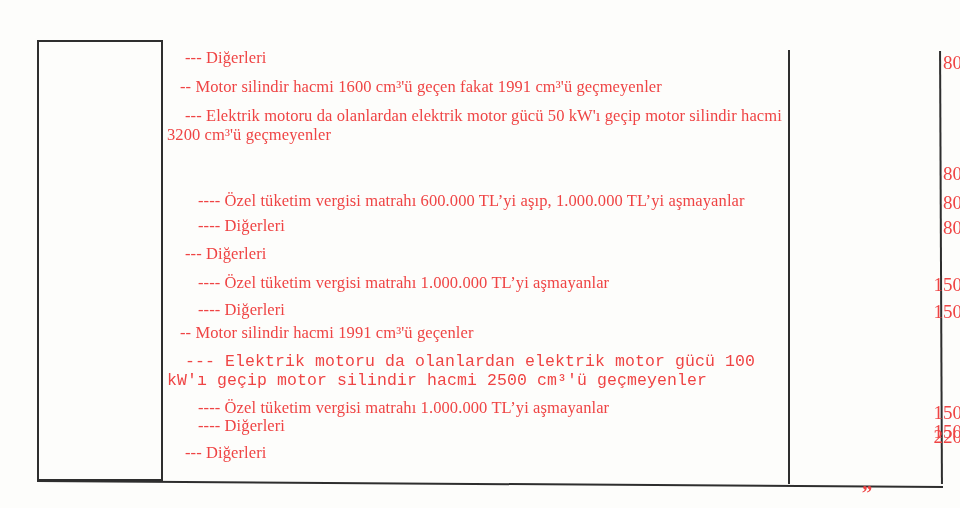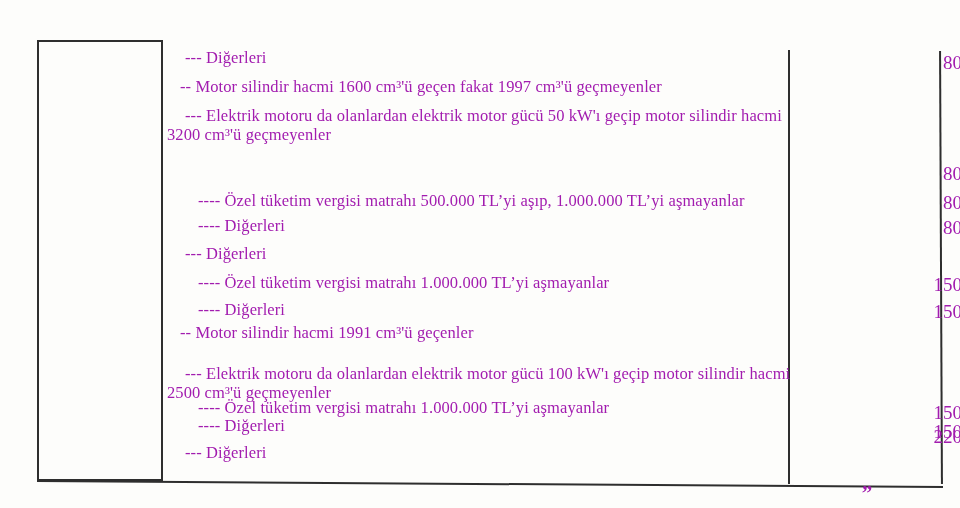--- a/index.html
+++ b/index.html
@@ -7,21 +7,21 @@
     padding: 0;
     background: #ffffff;
   }
   .page {
     position: relative;
     width: 960px;
     height: 508px;
     background: #fdfdfb;
     overflow: hidden;
     font-family: "Liberation Serif", serif;
-    color: #a21caf;
+    color: #ef4444;
   }
   
   .rule {
     position: absolute;
     background: #2e2e2e;
   }
   .left-box {
     position: absolute;
     left: 37px;
     top: 40px;
@@ -69,21 +69,21 @@
   .r0  { top: 48px; }
   .r1  { top: 77px; }
   .r2  { top: 106px; }
   .r3  { top: 163px; }
   .r4  { top: 191px; }
   .r5  { top: 216px; }
   .r6  { top: 244px; }
   .r7  { top: 273px; }
   .r8  { top: 300px; }
   .r9  { top: 323px; }
-  .r10 { top: 364px; }
+  .r10 { top: 352px; font-family: Liberation Mono, monospace; }
   .r11 { top: 398px; }
   .r12 { top: 416px; }
   .r13 { top: 443px; }
   
   .rate {
     position: absolute;
     left: 789px;
     width: 152px;
     text-align: right;
     font-size: 19px;
@@ -115,23 +115,23 @@
 <body>
 
 <div class="page">
 
   <div class="left-box"></div>
   <div class="rule v-div-1"></div>
   <div class="rule v-right"></div>
   <div class="rule bottom-line"></div>
 
   <div class="row lvl3 r0">--- Diğerleri</div>
-  <div class="row lvl2 r1">-- Motor silindir hacmi 1600 cm³'ü geçen fakat 1997 cm³'ü geçmeyenler</div>
+  <div class="row lvl2 r1">-- Motor silindir hacmi 1600 cm³'ü geçen fakat 1991 cm³'ü geçmeyenler</div>
   <div class="row lvl3 r2">--- Elektrik motoru da olanlardan elektrik motor gücü 50 kW'ı geçip motor silindir hacmi 3200 cm³'ü geçmeyenler</div>
-  <div class="row lvl4 r4">---- Özel tüketim vergisi matrahı 500.000 TL’yi aşıp, 1.000.000 TL’yi aşmayanlar</div>
+  <div class="row lvl4 r4">---- Özel tüketim vergisi matrahı 600.000 TL’yi aşıp, 1.000.000 TL’yi aşmayanlar</div>
   <div class="row lvl4 r5">---- Diğerleri</div>
   <div class="row lvl3 r6">--- Diğerleri</div>
   <div class="row lvl4 r7">---- Özel tüketim vergisi matrahı 1.000.000 TL’yi aşmayanlar</div>
   <div class="row lvl4 r8">---- Diğerleri</div>
   <div class="row lvl2 r9">-- Motor silindir hacmi 1991 cm³'ü geçenler</div>
   <div class="row lvl3 r10">--- Elektrik motoru da olanlardan elektrik motor gücü 100 kW'ı geçip motor silindir hacmi 2500 cm³'ü geçmeyenler</div>
   <div class="row lvl4 r11">---- Özel tüketim vergisi matrahı 1.000.000 TL’yi aşmayanlar</div>
   <div class="row lvl4 r12">---- Diğerleri</div>
   <div class="row lvl3 r13">--- Diğerleri</div>
 

